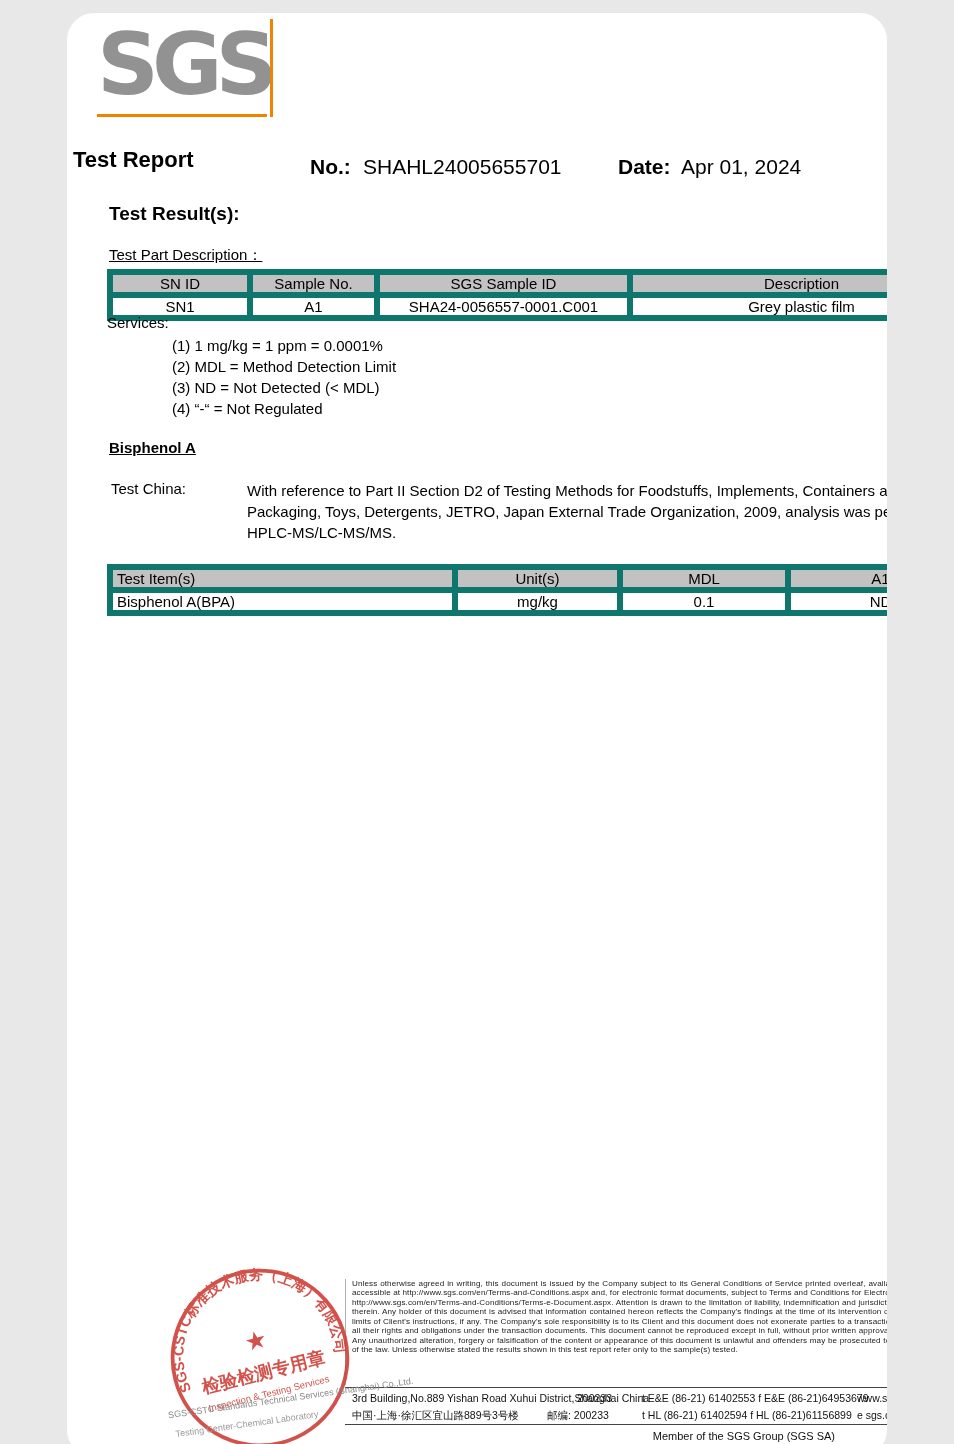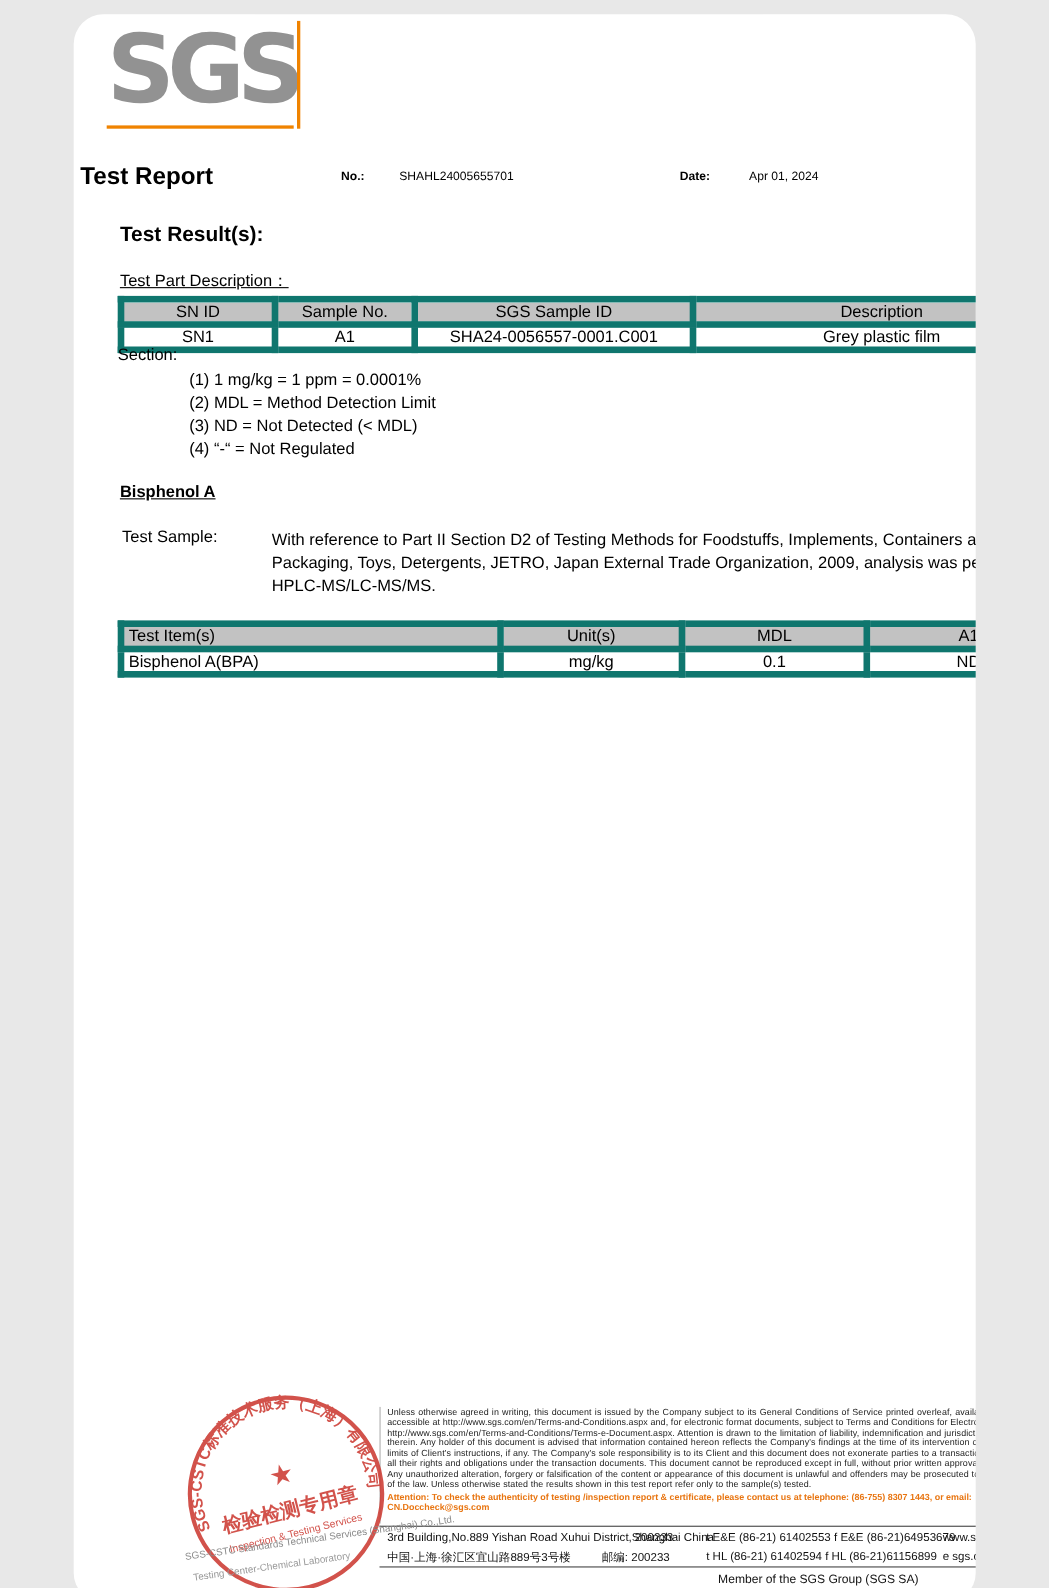--- a/index.html
+++ b/index.html
@@ -8,21 +8,21 @@
   .page { position:relative; width:820px; height:1444px; background:#fff; margin:13px auto; overflow:hidden;border-radius:27px; }
 
   
   .logo { position:absolute; left:30px; top:6px; width:170px; height:96px; }
   .logo-text { font-family:"DejaVu Sans",sans-serif; font-weight:bold; font-size:86px; line-height:90px; color:#929292; letter-spacing:-7px; }
   .logo-underline { position:absolute; left:0; bottom:-2px; width:170px; height:3px; background:#f08300; }
   .logo-vline { position:absolute; right:-6px; top:0; width:3px; height:98px; background:#f08300; }
 
   
   .hdr-title { position:absolute; left:6px; top:134px; font-size:22px; font-weight:bold; }
-  .hdr { position:absolute; top:142px; font-size:11px; }
+  .hdr { position:absolute; top:142px; font-size:21px; }
   .b { font-weight:bold; }
 
   .h-results { position:absolute; left:42px; top:190px; font-size:19px; font-weight:bold; }
   .h-testpart { position:absolute; left:42px; top:233px; font-size:15px; text-decoration:underline; }
 
   table.tbl { position:absolute; left:40px; border-collapse:collapse; table-layout:fixed; font-size:15px; }
   table.tbl th, table.tbl td { border:6px solid #0f766e; height:22px; text-align:center; padding:0 4px; font-weight:normal; overflow:hidden; white-space:nowrap; }
   table.tbl thead th { background:#c2c2c2; }
   .tbl-sample { top:256px; width:863px; }
   .tbl-result { top:551px; width:863px; }
@@ -94,31 +94,31 @@
     <tbody>
       <tr>
         <td>SN1</td>
         <td>A1</td>
         <td>SHA24-0056557-0001.C001</td>
         <td>Grey plastic film</td>
       </tr>
     </tbody>
   </table>
 
-  <div class="h-remarks">Section:</div>
+  <div class="h-remarks">Services:</div>
   <ul class="remarks-list">
     <li>(1)  1 mg/kg = 1 ppm = 0.0001%</li>
     <li>(2)  MDL = Method Detection Limit</li>
     <li>(3)  ND = Not Detected (&lt; MDL)</li>
     <li>(4)  “-“ = Not Regulated</li>
   </ul>
 
   <div class="h-analyte">Bisphenol A</div>
 
-  <div class="tm-label">Test Sample:</div>
+  <div class="tm-label">Test China:</div>
   <div class="tm-text">With reference to Part II Section D2 of Testing Methods for Foodstuffs, Implements, Containers and Packaging, Toys, Detergents, JETRO, Japan External Trade Organization, 2009, analysis was performed by HPLC-MS/LC-MS/MS.</div>
 
   <table class="tbl tbl-result">
     <colgroup>
         <col style="width:345px">
         <col style="width:165px">
         <col style="width:168px">
         <col style="width:185px">
       </colgroup>
     <thead>
@@ -136,21 +136,20 @@
         <td>0.1</td>
         <td>ND</td>
       </tr>
     </tbody>
   </table>
 
 
   <div class="foot-vline"></div>
   <div class="legal-block">
     <div class="legal">Unless otherwise agreed in writing, this document is issued by the Company subject to its General Conditions of Service printed overleaf, available on request or accessible at http://www.sgs.com/en/Terms-and-Conditions.aspx and, for electronic format documents, subject to Terms and Conditions for Electronic Documents at http://www.sgs.com/en/Terms-and-Conditions/Terms-e-Document.aspx. Attention is drawn to the limitation of liability, indemnification and jurisdiction issues defined therein. Any holder of this document is advised that information contained hereon reflects the Company's findings at the time of its intervention only and within the limits of Client's instructions, if any. The Company's sole responsibility is to its Client and this document does not exonerate parties to a transaction from exercising all their rights and obligations under the transaction documents. This document cannot be reproduced except in full, without prior written approval of the Company. Any unauthorized alteration, forgery or falsification of the content or appearance of this document is unlawful and offenders may be prosecuted to the fullest extent of the law. Unless otherwise stated the results shown in this test report refer only to the sample(s) tested.</div>
-    <div class="attention">Attention: To check the authenticity of testing /inspection report &amp; certificate, please contact us at telephone: (86-755) 8307 1443, or email: CN.Doccheck@sgs.com</div>
   </div>
   <div class="foot-hr1"></div>
 
   <span class="addr" style="left:285px; top:1379px;">3rd Building,No.889 Yishan Road Xuhui District,Shanghai China</span>
   <span class="addr" style="left:510px; top:1379px;">200233</span>
   <span class="addr" style="left:575px; top:1379px;">t E&amp;E (86-21) 61402553   f E&amp;E (86-21)64953679</span>
   <span class="addr" style="left:790px; top:1379px;">www.sgsgroup.com.cn</span>
 
   <span class="addr" style="left:285px; top:1396px;">中国·上海·徐汇区宜山路889号3号楼</span>
   <span class="addr" style="left:480px; top:1396px;">邮编: 200233</span>

